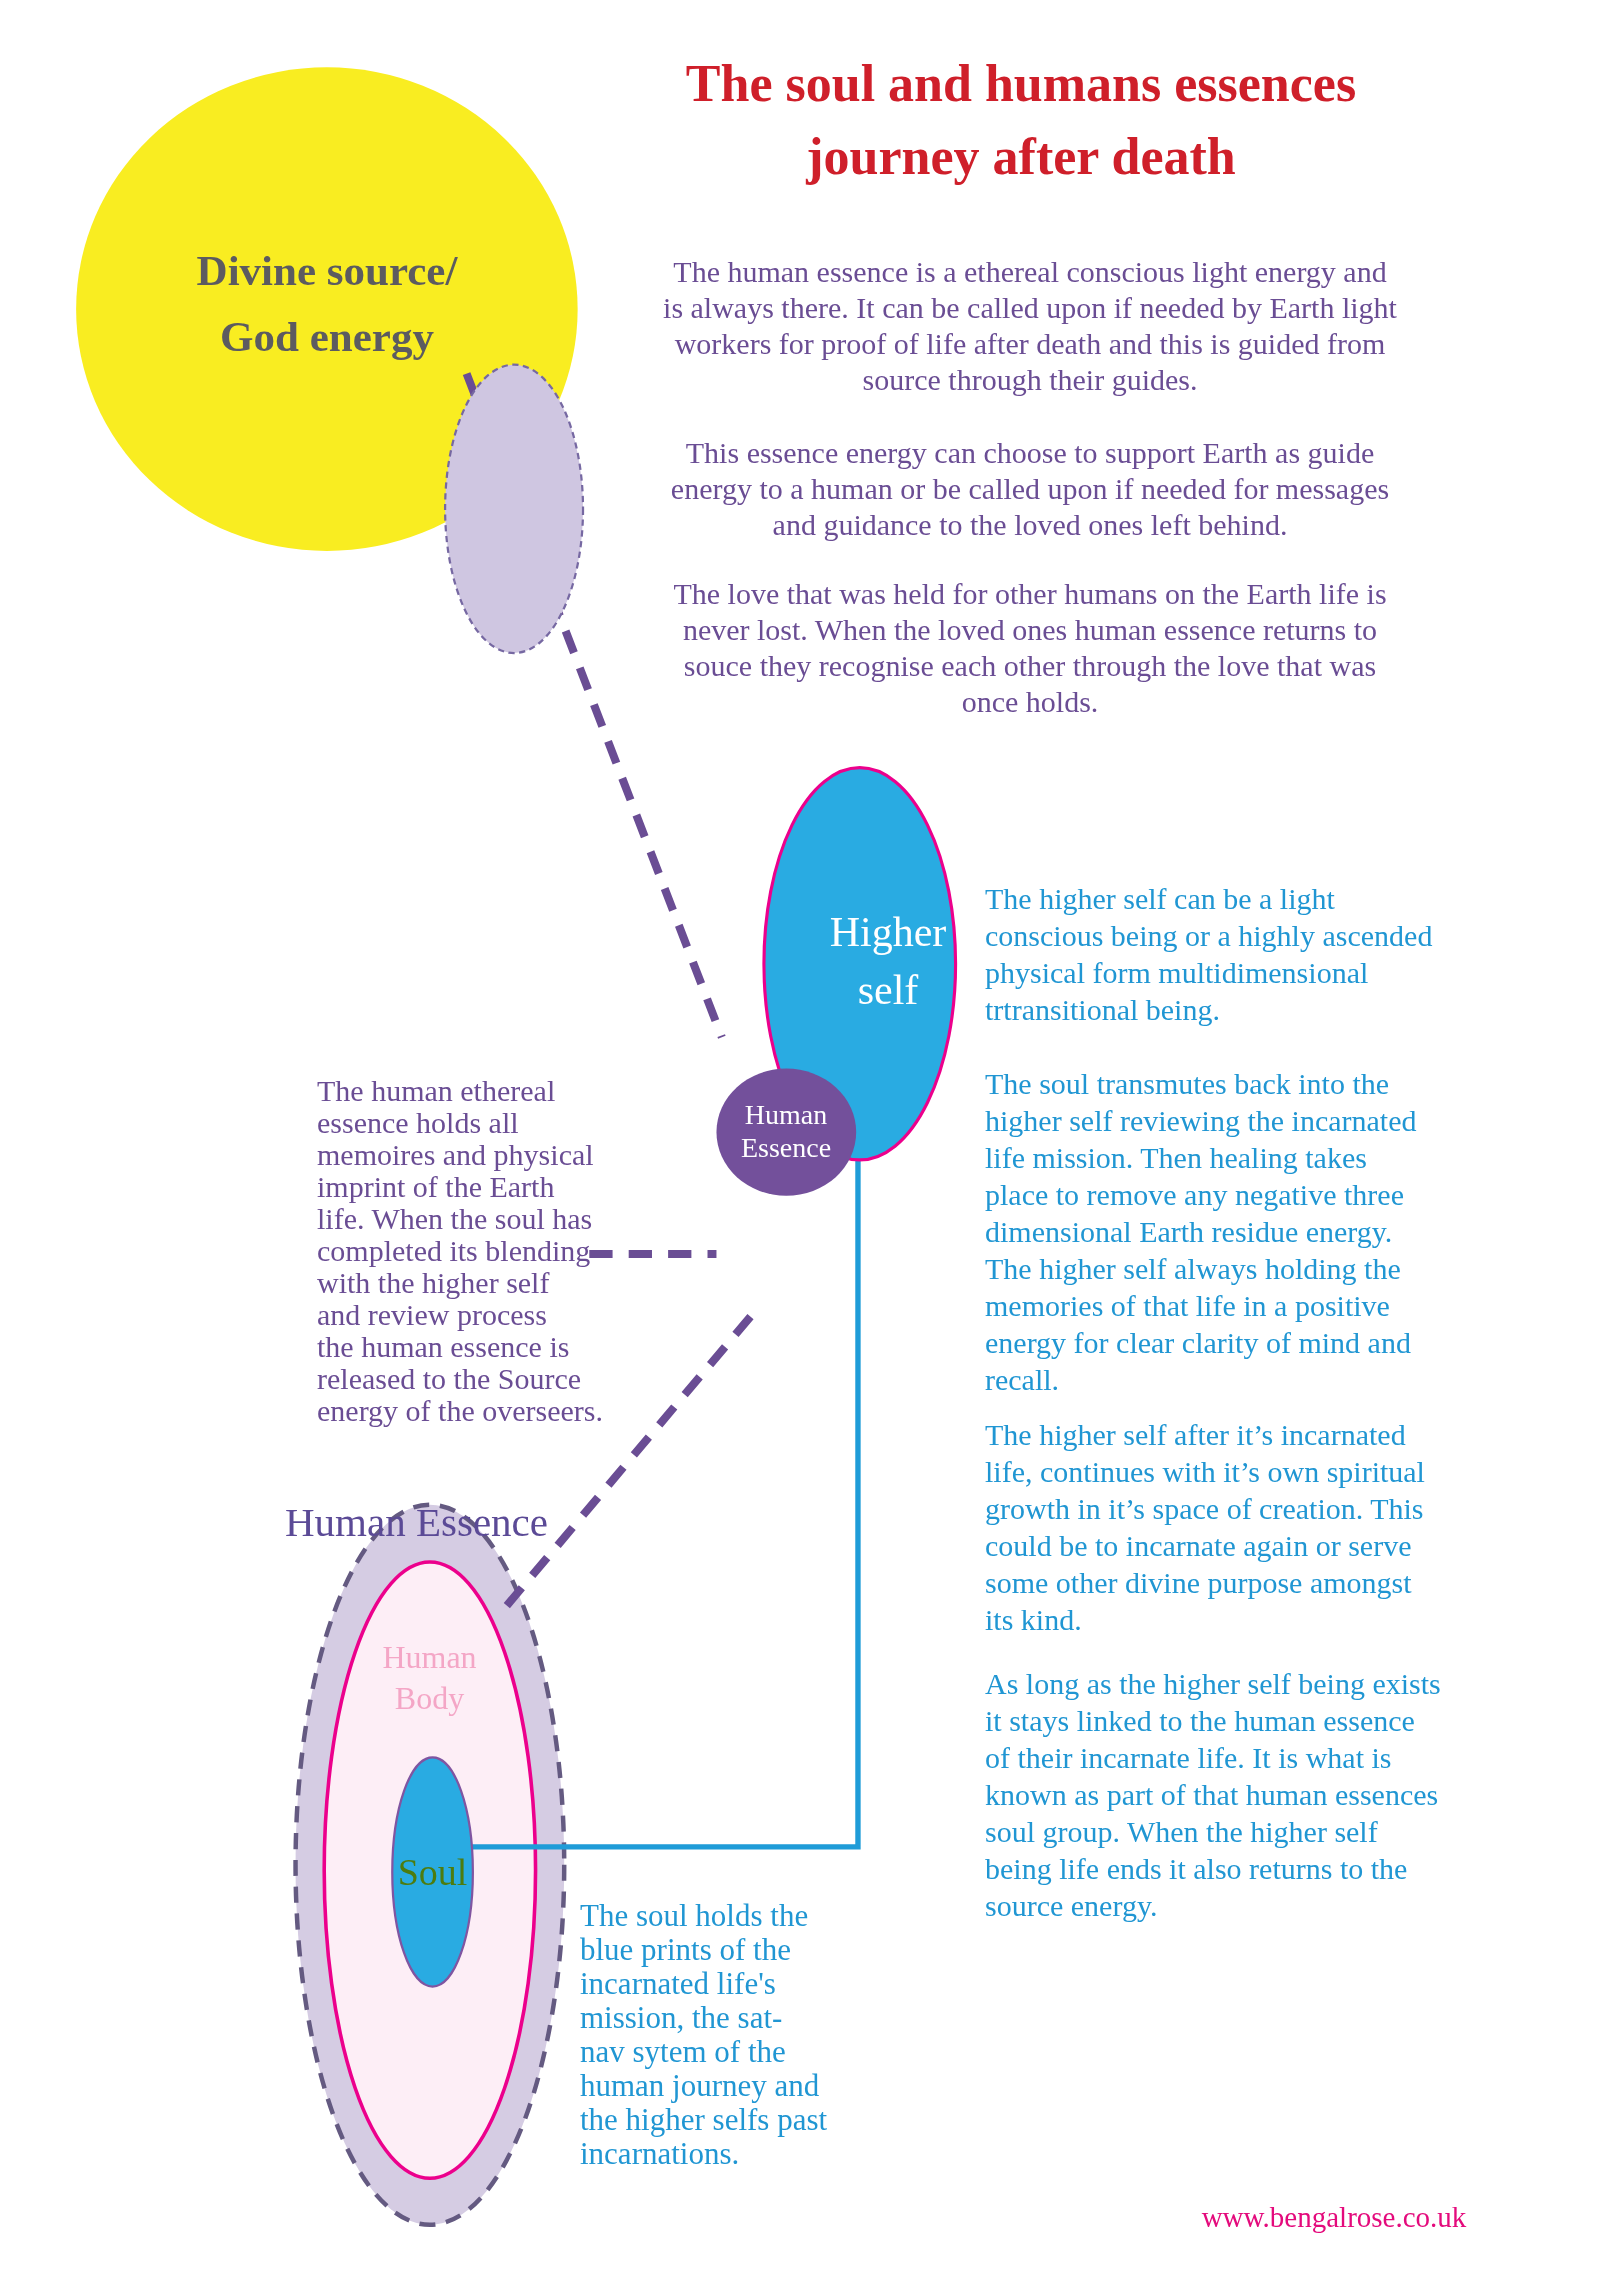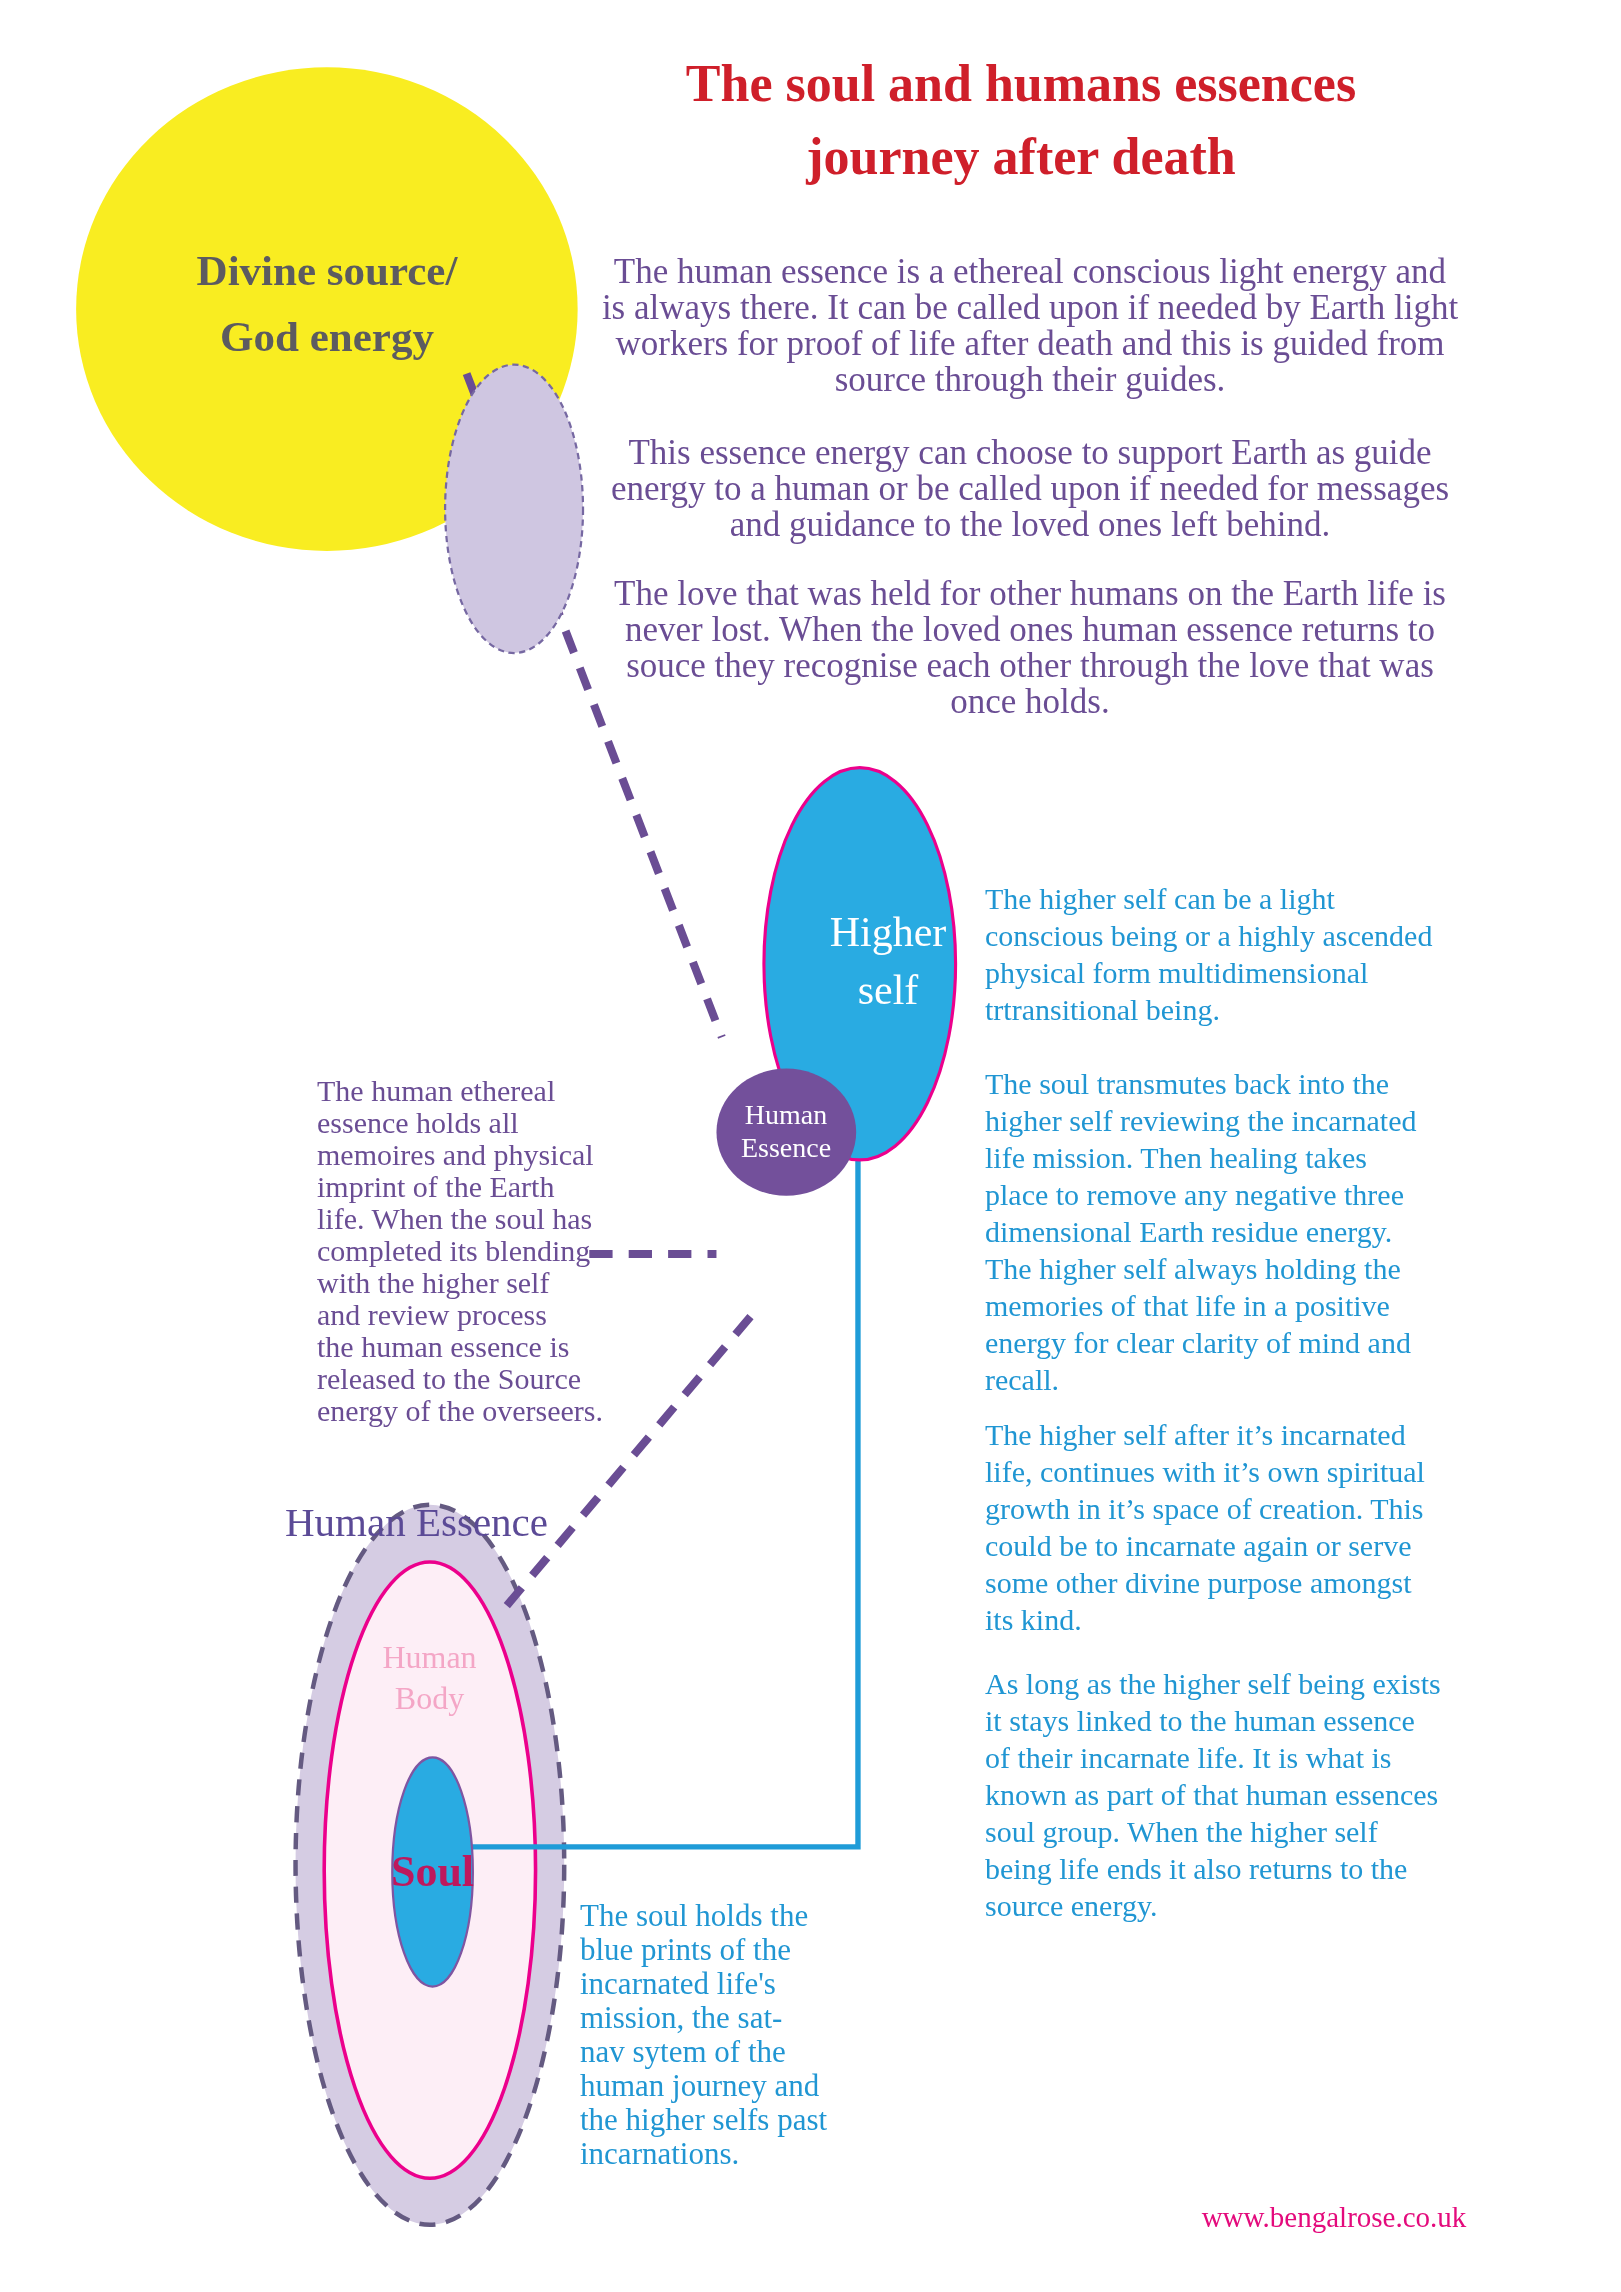--- a/index.html
+++ b/index.html
@@ -26,21 +26,21 @@
   }
   .divine-label{
     left:76px;top:238px;width:502px;
     text-align:center;
     font-size:43px;line-height:66px;font-weight:bold;
     color:#5c5b60;
   }
   .top-par{
     left:600px;width:860px;
     text-align:center;
-    font-size:35px;line-height:36px;
+    font-size:30px;line-height:36px;
     color:#6a4d94;
   }
   .tp1{top:254px;}
   .tp2{top:435px;}
   .tp3{top:576px;}
   .higher-self-label{
     left:764px;top:903px;width:192px;
     text-align:center;
     font-size:42px;line-height:58px;
     color:#ffffff;
@@ -65,24 +65,23 @@
   }
   .human-body-label{
     left:324px;top:1637px;width:211px;
     text-align:center;
     font-size:32px;line-height:41px;
     color:#f4a6c6;
   }
   .soul-label{
     left:392px;top:1757px;width:81px;height:229px;
     display:flex;align-items:center;justify-content:center;
-    font-size:44px;
-    color:#be185d;
+    font-size:38px;
+    color:#4d7c0f;
     white-space:normal;
-    font-weight:bold;
   }
   .soul-par{
     left:580px;top:1899px;width:322px;
     font-size:31px;line-height:34px;
     color:#2096d3;
   }
   .right-par{
     left:985px;width:510px;
     font-size:30px;line-height:37px;
     color:#2096d3;

